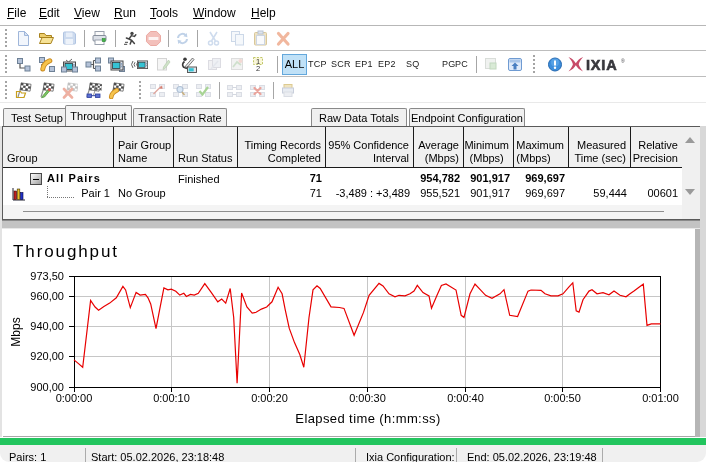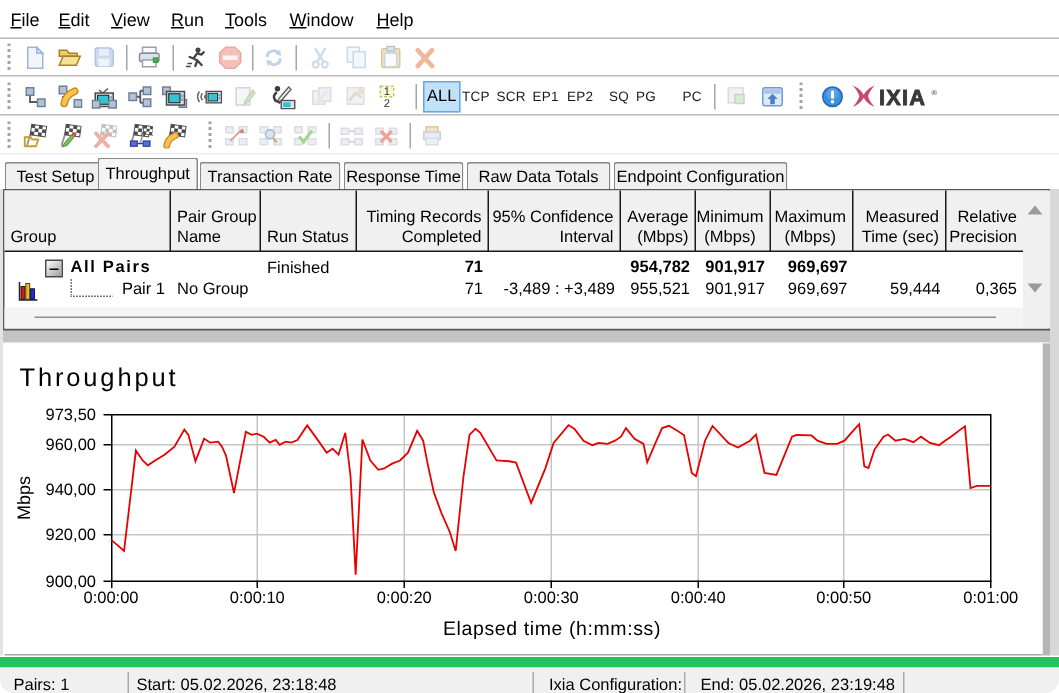--- a/index.html
+++ b/index.html
@@ -213,21 +213,21 @@
     <text x="8" y="7.5" font-size="7.5" text-anchor="middle" fill="#333" font-family="Liberation Sans">1</text>
     <text x="8" y="15" font-size="7.5" text-anchor="middle" fill="#333" font-family="Liberation Sans">2</text>
       </svg></div>
   <div class="tsep" style="left:277px"></div>
   <div id="allbtn">ALL</div>
   <div class="txtbtn" style="left:308px">TCP</div>
   <div class="txtbtn" style="left:331px">SCR</div>
   <div class="txtbtn" style="left:355px">EP1</div>
   <div class="txtbtn" style="left:378px">EP2</div>
   <div class="txtbtn" style="left:406px">SQ</div>
-  <div class="txtbtn" style="left:424px">PG</div>
+  <div class="txtbtn" style="left:442px">PG</div>
   <div class="txtbtn" style="left:455px">PC</div>
   <div class="tsep" style="left:476px"></div>
   <div class="icon" style="left:483px"><svg width="17" height="17">
     <rect x="2.5" y="2.5" width="10" height="10" fill="#f0f2f0" stroke="#d9ddd9"></rect>
     <rect x="7" y="7" width="6" height="6" fill="#d9ead6" stroke="#c2d8bf"></rect>
       </svg></div>
   <div class="icon" style="left:507px"><svg width="17" height="17">
     <rect x="1.5" y="2.5" width="13" height="12" rx="1.5" fill="#dfeafa" stroke="#6f9bd2"></rect>
     <rect x="2.5" y="3.5" width="11" height="3" fill="#a8c4e8"></rect>
     <path d="M8 6.5 L11.5 10 H9.5 V13.5 H6.5 V10 H4.5 Z" fill="#4a7fc1"></path>
@@ -321,21 +321,20 @@
     <rect x="4" y="2.5" width="8" height="4.5" fill="#f0e4c0" stroke="#ddca90"></rect>
     <rect x="2.5" y="6" width="11" height="5" fill="#e8ecf2" stroke="#c8cedb"></rect>
     <rect x="4" y="10" width="8" height="4.5" fill="#eceef2" stroke="#dadde4"></rect>
       </svg></div>
 </div>
 
 <div id="tabstrip">
   <div class="tab" style="left:3px;width:68px">Test Setup</div>
   <div class="tab active" style="left:65px;width:67px">Throughput</div>
   <div class="tab" style="left:133px;width:94px">Transaction Rate</div>
-  <div class="tab" style="left:229px;width:80px">Response Time</div>
   <div class="tab" style="left:311px;width:96px">Raw Data Totals</div>
   <div class="tab" style="left:409px;width:116px">Endpoint Configuration</div>
 </div>
 
 <div id="grid">
   <div id="gridhdr">
     <div class="hcol" style="left:0;width:111px">
         <div class="hlbl" style="left:4px">Group</div>
       </div>
     <div class="hcol" style="left:111px;width:60px">
@@ -350,21 +349,21 @@
     <div class="hcol" style="left:323px;width:88px">
         <div class="hlbl" style="right:4px;text-align:right">95% Confidence<br>Interval</div>
       </div>
     <div class="hcol" style="left:411px;width:50px">
         <div class="hlbl" style="right:4px;text-align:right">Average<br>(Mbps)</div>
       </div>
     <div class="hcol" style="left:461px;width:50px">
         <div class="hlbl" style="right:4px;text-align:center">Minimum<br>(Mbps)</div>
       </div>
     <div class="hcol" style="left:511px;width:55px">
-        <div class="hlbl" style="right:4px;text-align:center">Maximum<br>(Mbps)</div>
+        <div class="hlbl" style="right:4px;text-align:left">Maximum<br>(Mbps)</div>
       </div>
     <div class="hcol" style="left:566px;width:62px">
         <div class="hlbl" style="right:4px;text-align:right">Measured<br>Time (sec)</div>
       </div>
     <div class="hcol" style="left:628px;width:51px;border-right:none">
         <div class="hlbl" style="right:4px;text-align:right">Relative<br>Precision</div>
       </div>
   </div>
 
   <div class="cell b" style="left:44px;top:45px;letter-spacing:1.1px">All Pairs</div>
@@ -375,21 +374,21 @@
 
   <div class="cell r" style="left:75px;top:60px;width:32px">Pair 1</div>
   <div class="cell" style="left:115px;top:60px">No Group</div>
   <div class="cell" style="left:175px;top:46px">Finished</div>
   <div class="cell r" style="left:235px;top:60px;width:84px">71</div>
   <div class="cell r" style="left:323px;top:60px;width:84px">-3,489 : +3,489</div>
   <div class="cell r" style="left:411px;top:60px;width:46px">955,521</div>
   <div class="cell r" style="left:461px;top:60px;width:46px">901,917</div>
   <div class="cell r" style="left:511px;top:60px;width:51px">969,697</div>
   <div class="cell r" style="left:566px;top:60px;width:58px">59,444</div>
-  <div class="cell r" style="left:628px;top:60px;width:47px">0,365</div>
+  <div class="cell r" style="left:628px;top:60px;width:47px">00601</div>
 
   <div class="abs" style="left:27px;top:46px;width:12px;height:12px;border:1px solid #4a4a4a;background:linear-gradient(135deg,#fdfdfd,#9f9f9f)">
     <div class="abs" style="left:2px;top:4.5px;width:6px;height:1px;background:#000"></div>
   </div>
 
   <div class="abs" style="left:44px;top:59px;width:1px;height:11px;background-image:repeating-linear-gradient(180deg,#777 0 1px,transparent 1px 2px)"></div>
   <div class="abs" style="left:44px;top:70px;width:28px;height:1px;background-image:repeating-linear-gradient(90deg,#777 0 1px,transparent 1px 2px)"></div>
 
   <div class="icon" style="left:9px;top:60px"><svg width="14" height="14">
     <path d="M1 1 V13 H13" stroke="#223" stroke-width="1" fill="none"></path>

